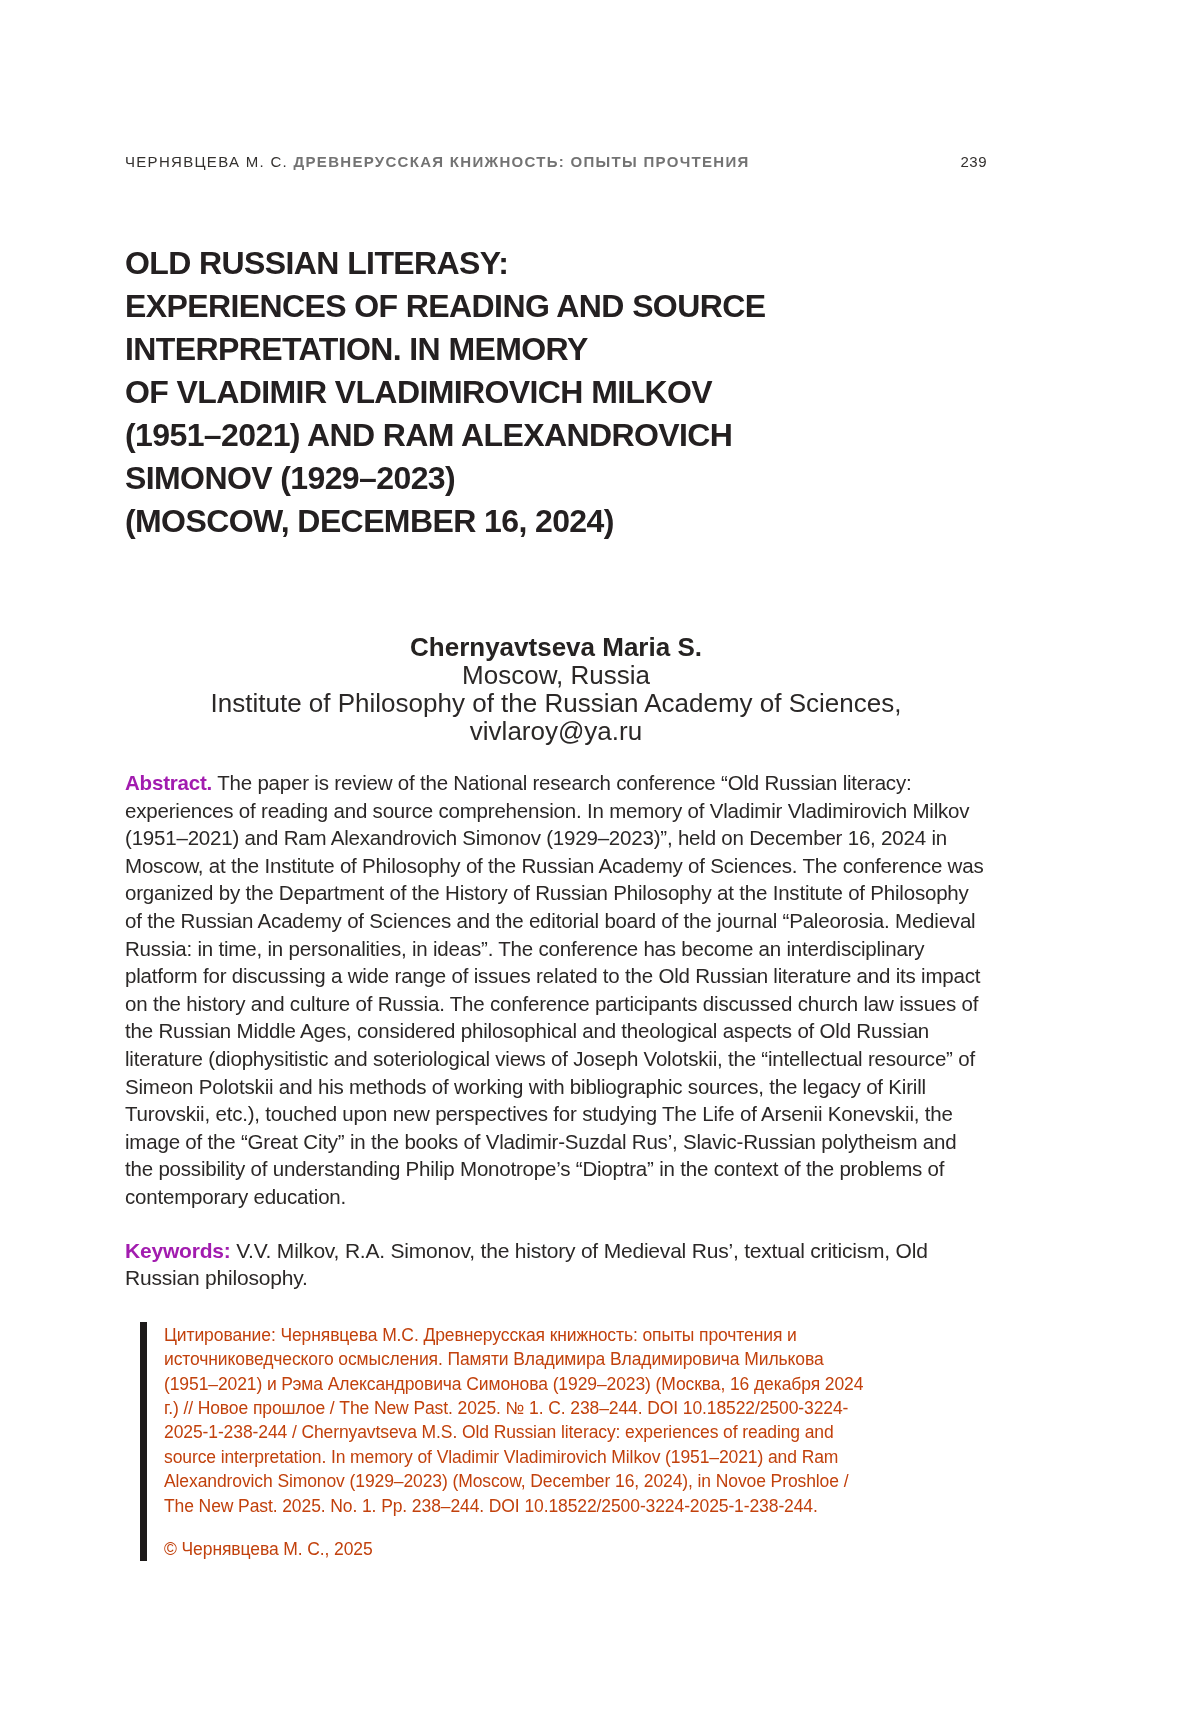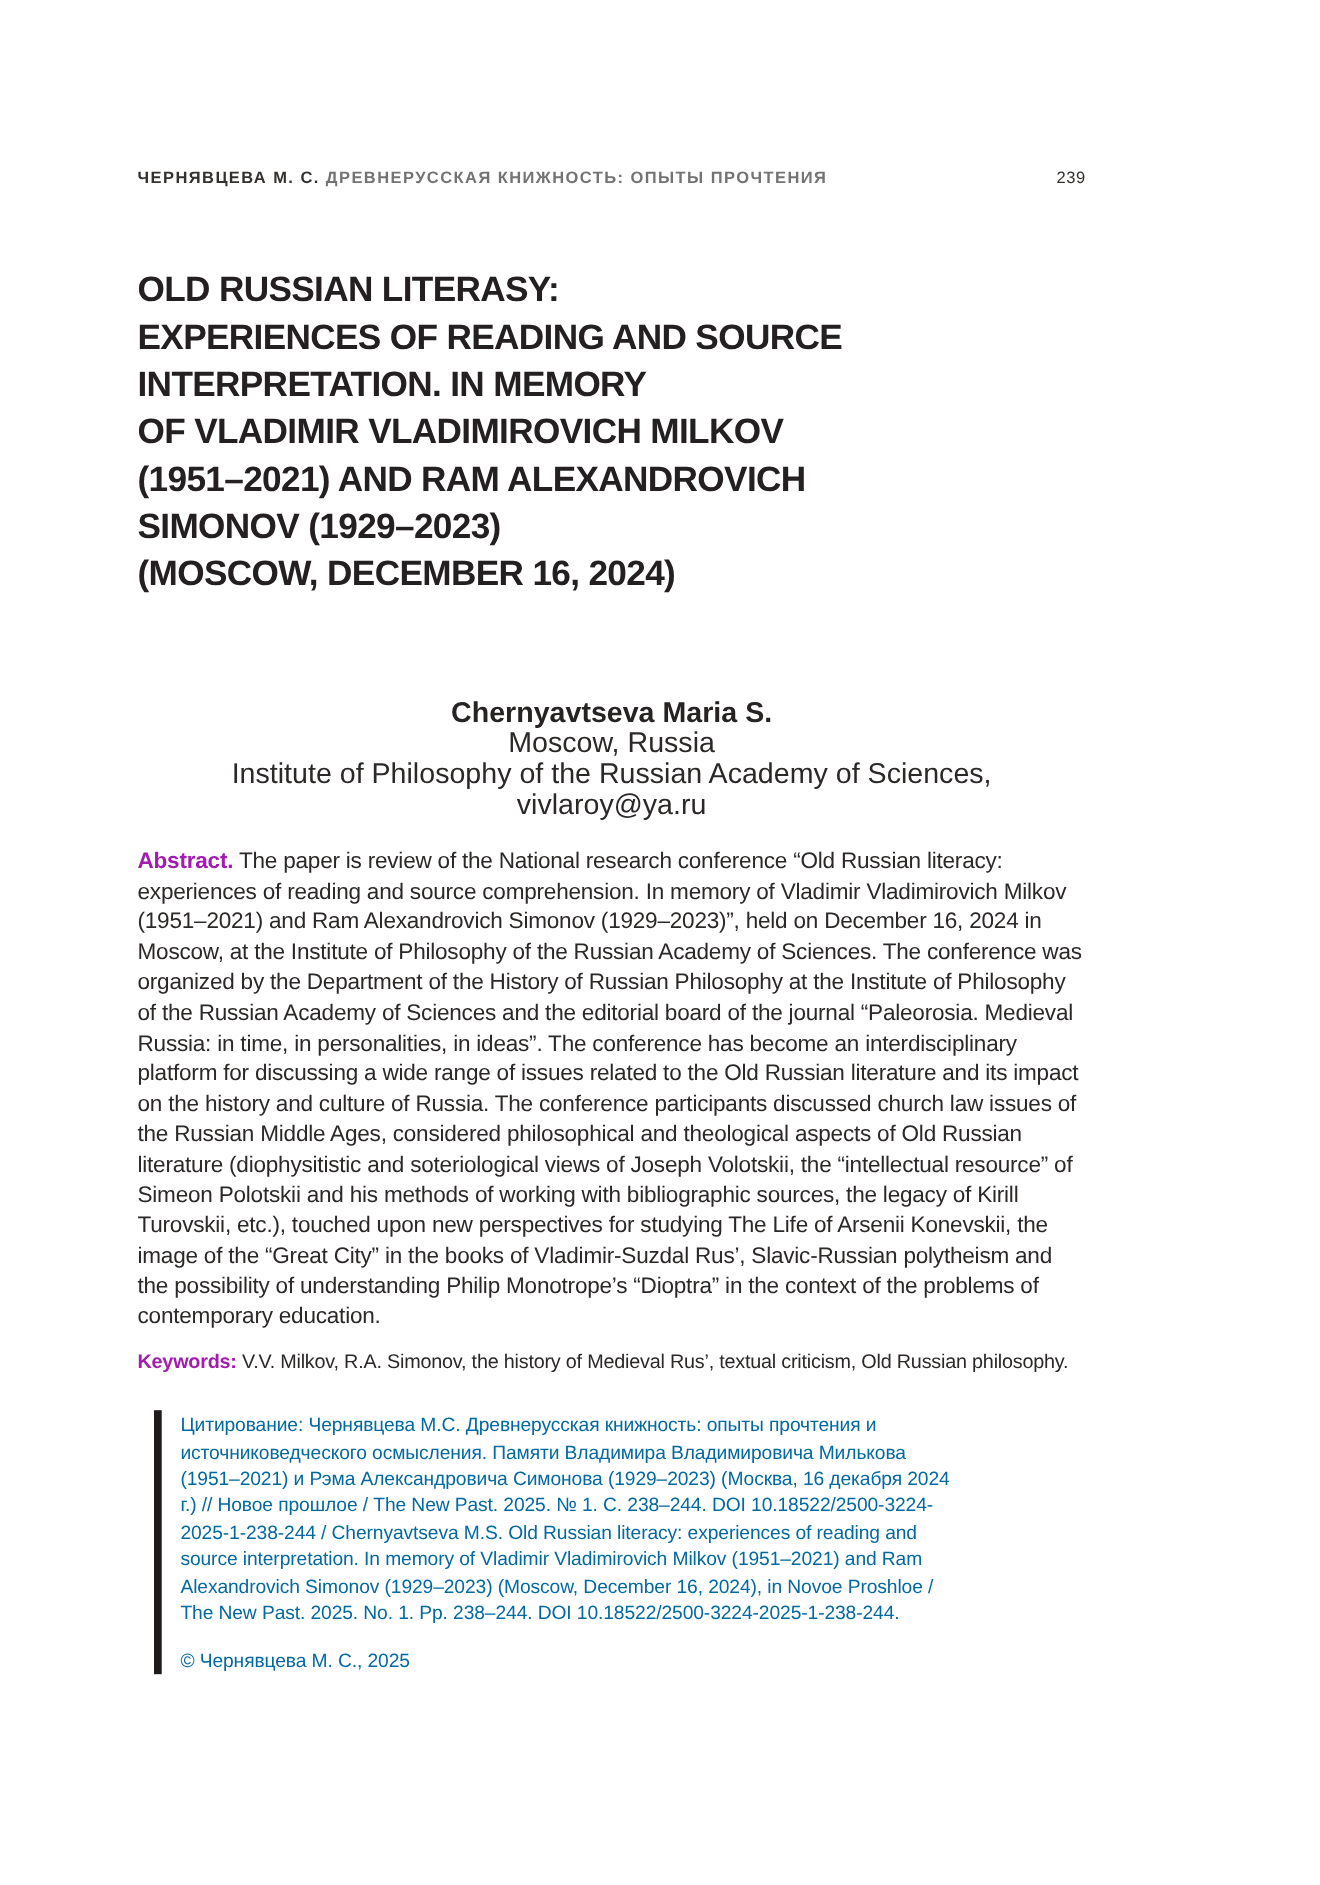--- a/index.html
+++ b/index.html
@@ -26,21 +26,21 @@
   .running-header {
     padding-top: 153px;
     display: flex;
     justify-content: space-between;
     align-items: baseline;
     font-size: 15px;
     letter-spacing: 1.3px;
     color: #33302e;
     white-space: nowrap;
   }
-  .rh-author { font-weight: 700; margin-top: 44px; }
+  .rh-author { font-weight: 400; margin-top: 44px; }
   .rh-title  { font-weight: 700; color: #737373; }
   .rh-page   { font-weight: 400; letter-spacing: 0.5px; color: #33302e; text-align: right; }
   
   .article-title {
     margin-top: 72px;
     font-size: 32px;
     line-height: 43px;
     font-weight: 700;
     letter-spacing: -0.6px;
     color: #242021;
@@ -57,22 +57,22 @@
   .author-name { font-weight: 700; color: #262322; }
   
   .abstract {
     margin-top: 24px;
     font-size: 20.5px;
     line-height: 27.6px;
     letter-spacing: -0.2px;
     color: #2b2827;
   }
   .keywords {
-    margin-top: 14px;
-    font-size: 18px;
+    margin-top: 26px;
+    font-size: 21px;
     line-height: 27.6px;
     letter-spacing: -0.2px;
     color: #2b2827;
   }
   .lead-label { font-weight: 700; color: #a21caf; }
   
   .cite-block {
     margin-top: 30px;
     display: flex;
     align-items: stretch;
@@ -81,21 +81,21 @@
     flex: 0 0 7px;
     margin-left: 15px;
     margin-right: 17px;
     background: #1d1a19;
   }
   .cite-content {
     width: 702px;
     font-size: 17.5px;
     line-height: 24.4px;
     letter-spacing: -0.1px;
-    color: #0369a1;
+    color: #c2410c;
     padding-top: 1px;
   }
   .copyright { margin-top: 19px; }
 </style>
 </head>
 <body>
 
 <div class="page">
   <div class="column">
 

